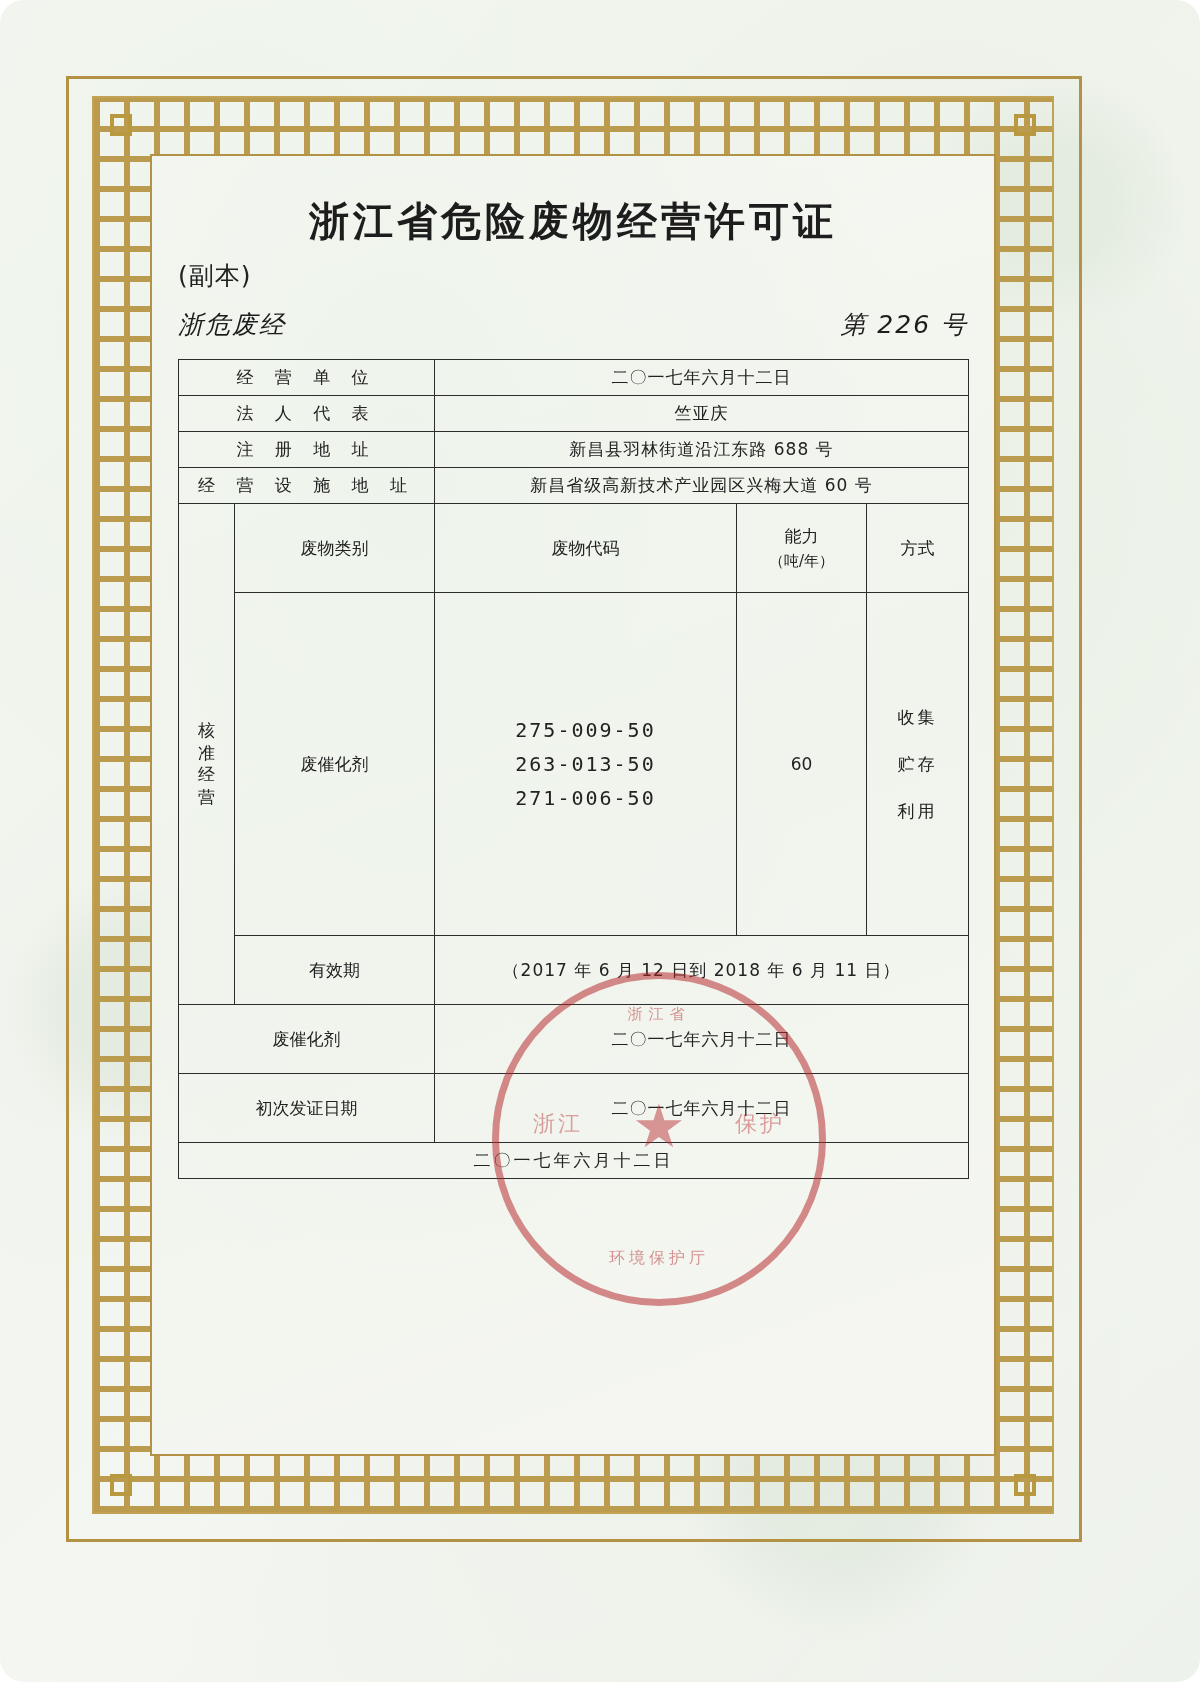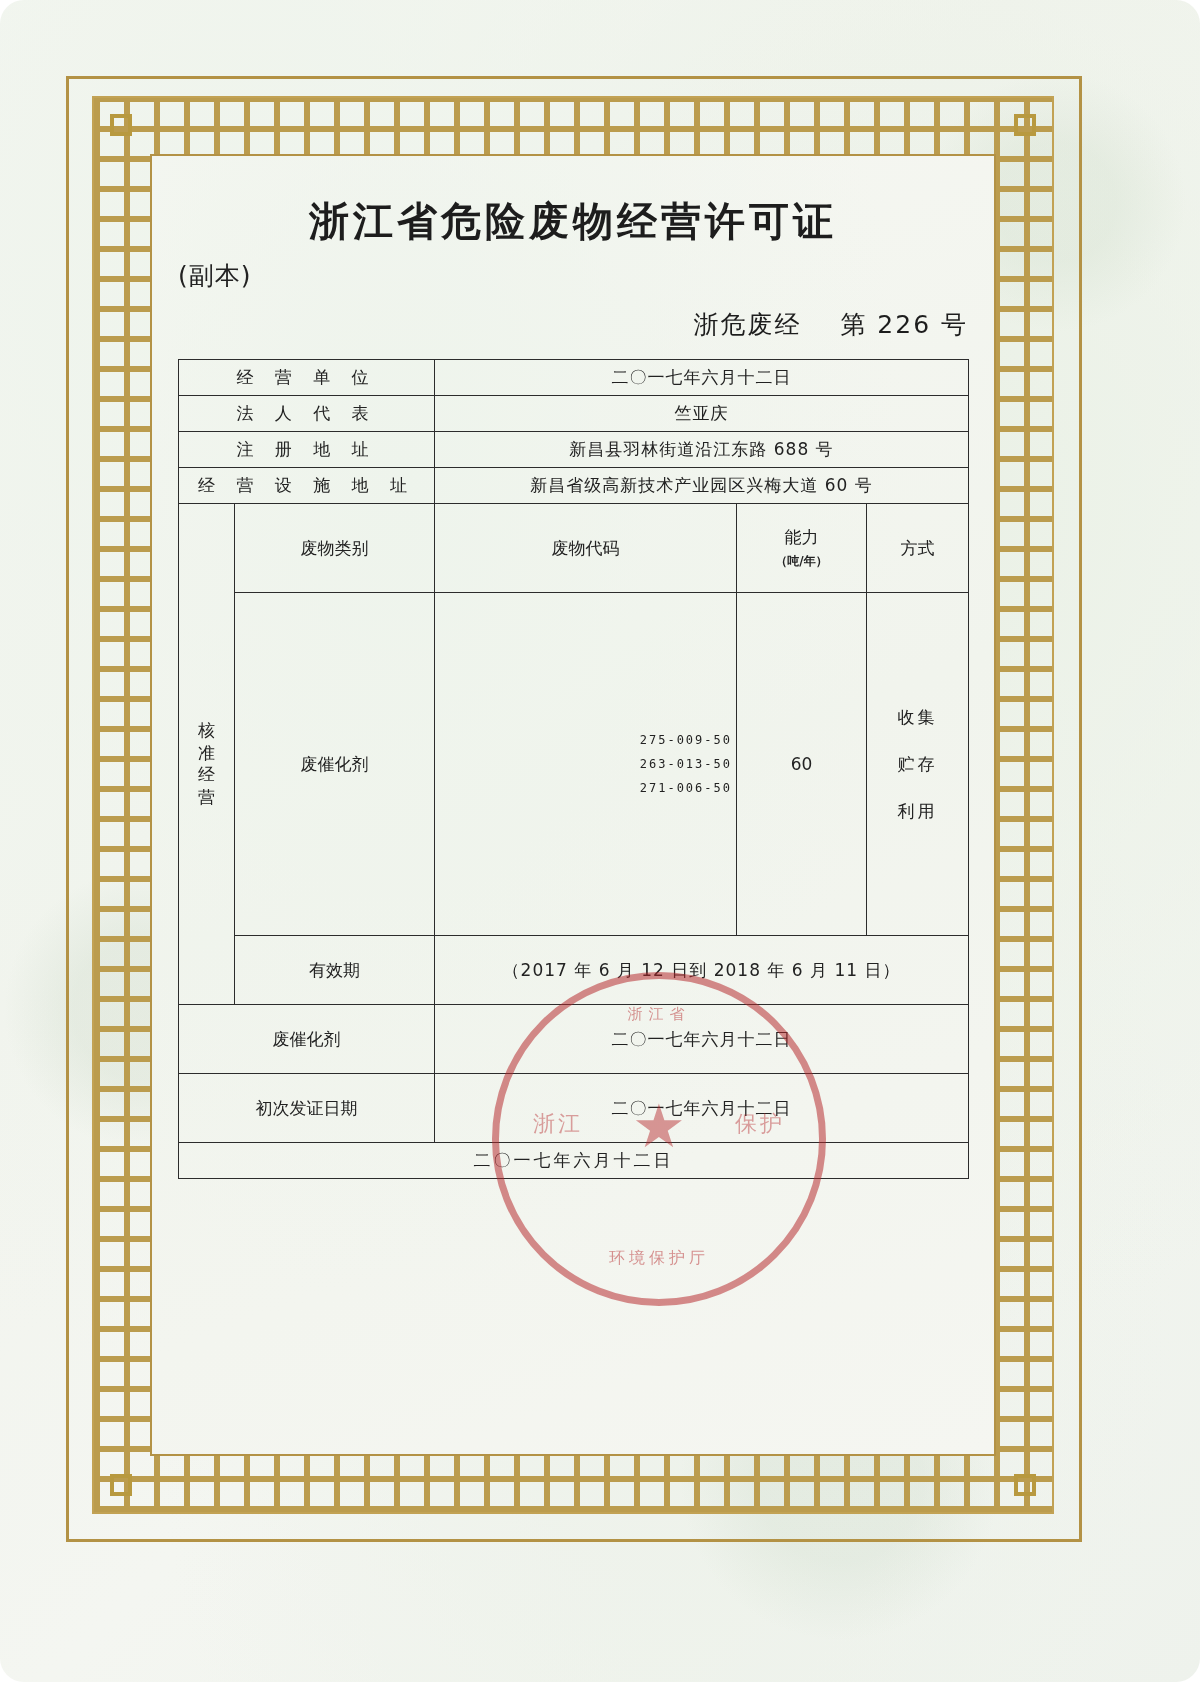--- a/index.html
+++ b/index.html
@@ -112,27 +112,28 @@
   }
   .doc-subtitle {
     text-align: left;
     font-size: 25px;
     color: #222;
     margin-top: 10px;
     letter-spacing: 1px;
   }
   .doc-number-row {
     display: flex;
-    justify-content: flex-end;
+    justify-content: space-between;
     align-items: baseline;
     gap: 39px;
     margin-top: 16px;
     font-size: 25px;
     color: #1d1d1d;
     letter-spacing: 2px;
+    font-style: italic;
   }
 
   table.cert {
     margin-top: 18px;
     width: 790px;
     border-collapse: collapse;
     table-layout: fixed;
     color: #222;
   }
   table.cert td {
@@ -159,23 +160,22 @@
     text-orientation: upright;
     letter-spacing: 22px;
     font-size: 17px;
     line-height: 1;
     margin: 0 auto;
     display: inline-block;
   }
   .codes div {
     letter-spacing: 2px;
     font-family: "DejaVu Sans Mono", "Liberation Mono", monospace;
-    font-size: 12px;
+    font-size: 20px;
     padding: 5px 0;
-    text-align: right;
   }
   .mode div {
     padding: 12px 0;
     letter-spacing: 3px;
   }
   .footer-cell {
     letter-spacing: 3px;
     font-size: 17px;
     padding: 12px 4px;
   }
@@ -274,21 +274,21 @@
         </tr>
 
         <tr>
           <td class="vert-label" rowspan="3">
             <span class="vert-inner">核准经营</span>
           </td>
           <td style="height:76px">废物类别</td>
           <td>废物代码</td>
           <td style="padding:0">
             <div style="padding:8px 0 2px 0;">能力</div>
-            <div style="padding:2px 0 8px 0; font-size:12px;font-weight:bold;">（吨/年）</div>
+            <div style="padding:2px 0 8px 0; font-size:15px;">（吨/年）</div>
           </td>
           <td>方式</td>
         </tr>
 
         <tr>
           <td style="height:330px">废催化剂</td>
           <td class="codes">
             <div>275-009-50</div>
             <div>263-013-50</div>
             <div>271-006-50</div>

